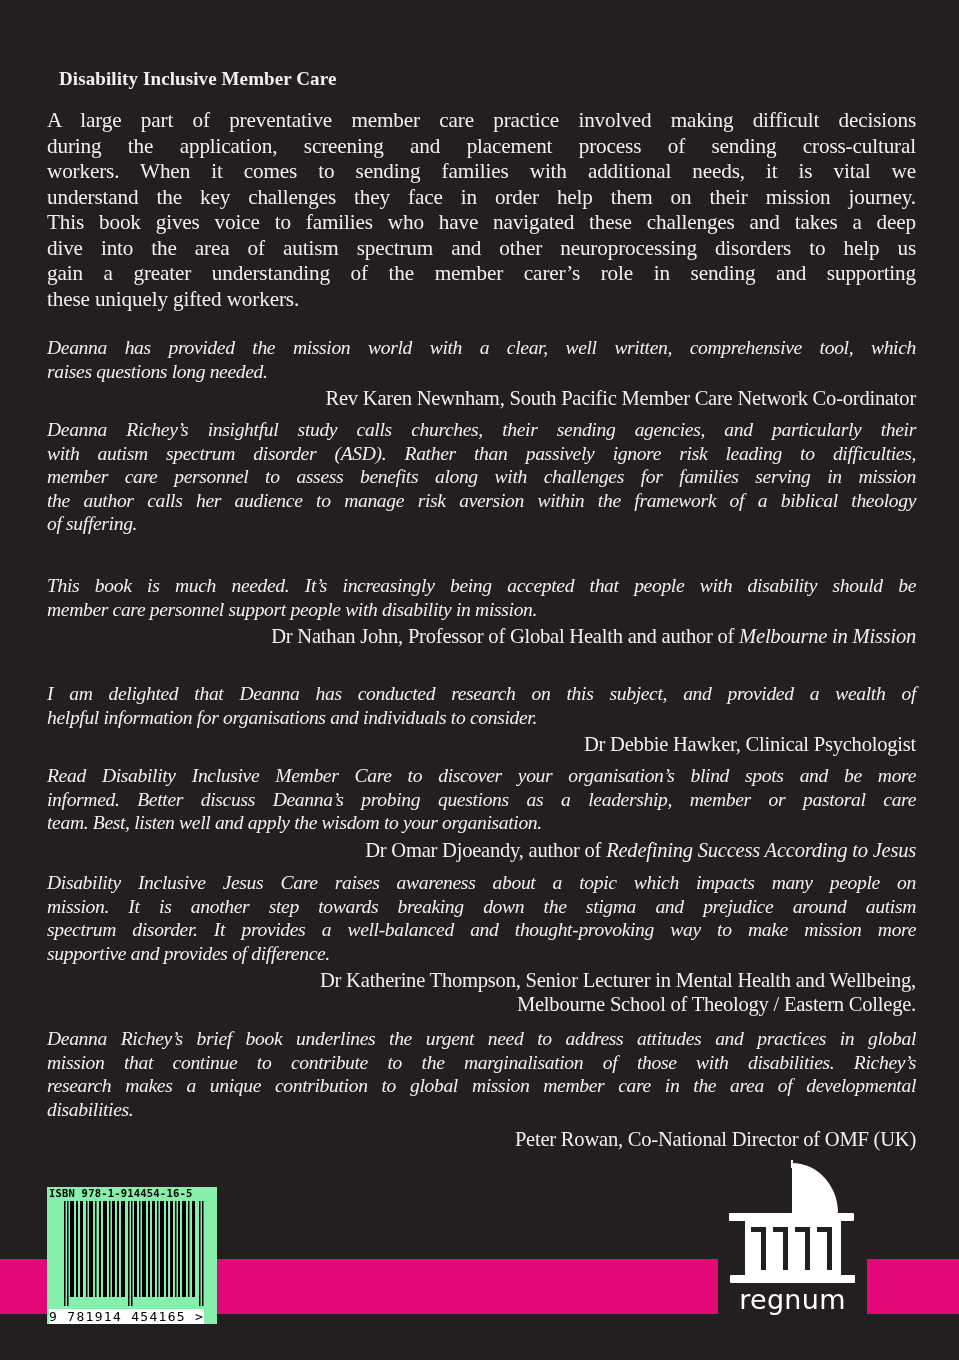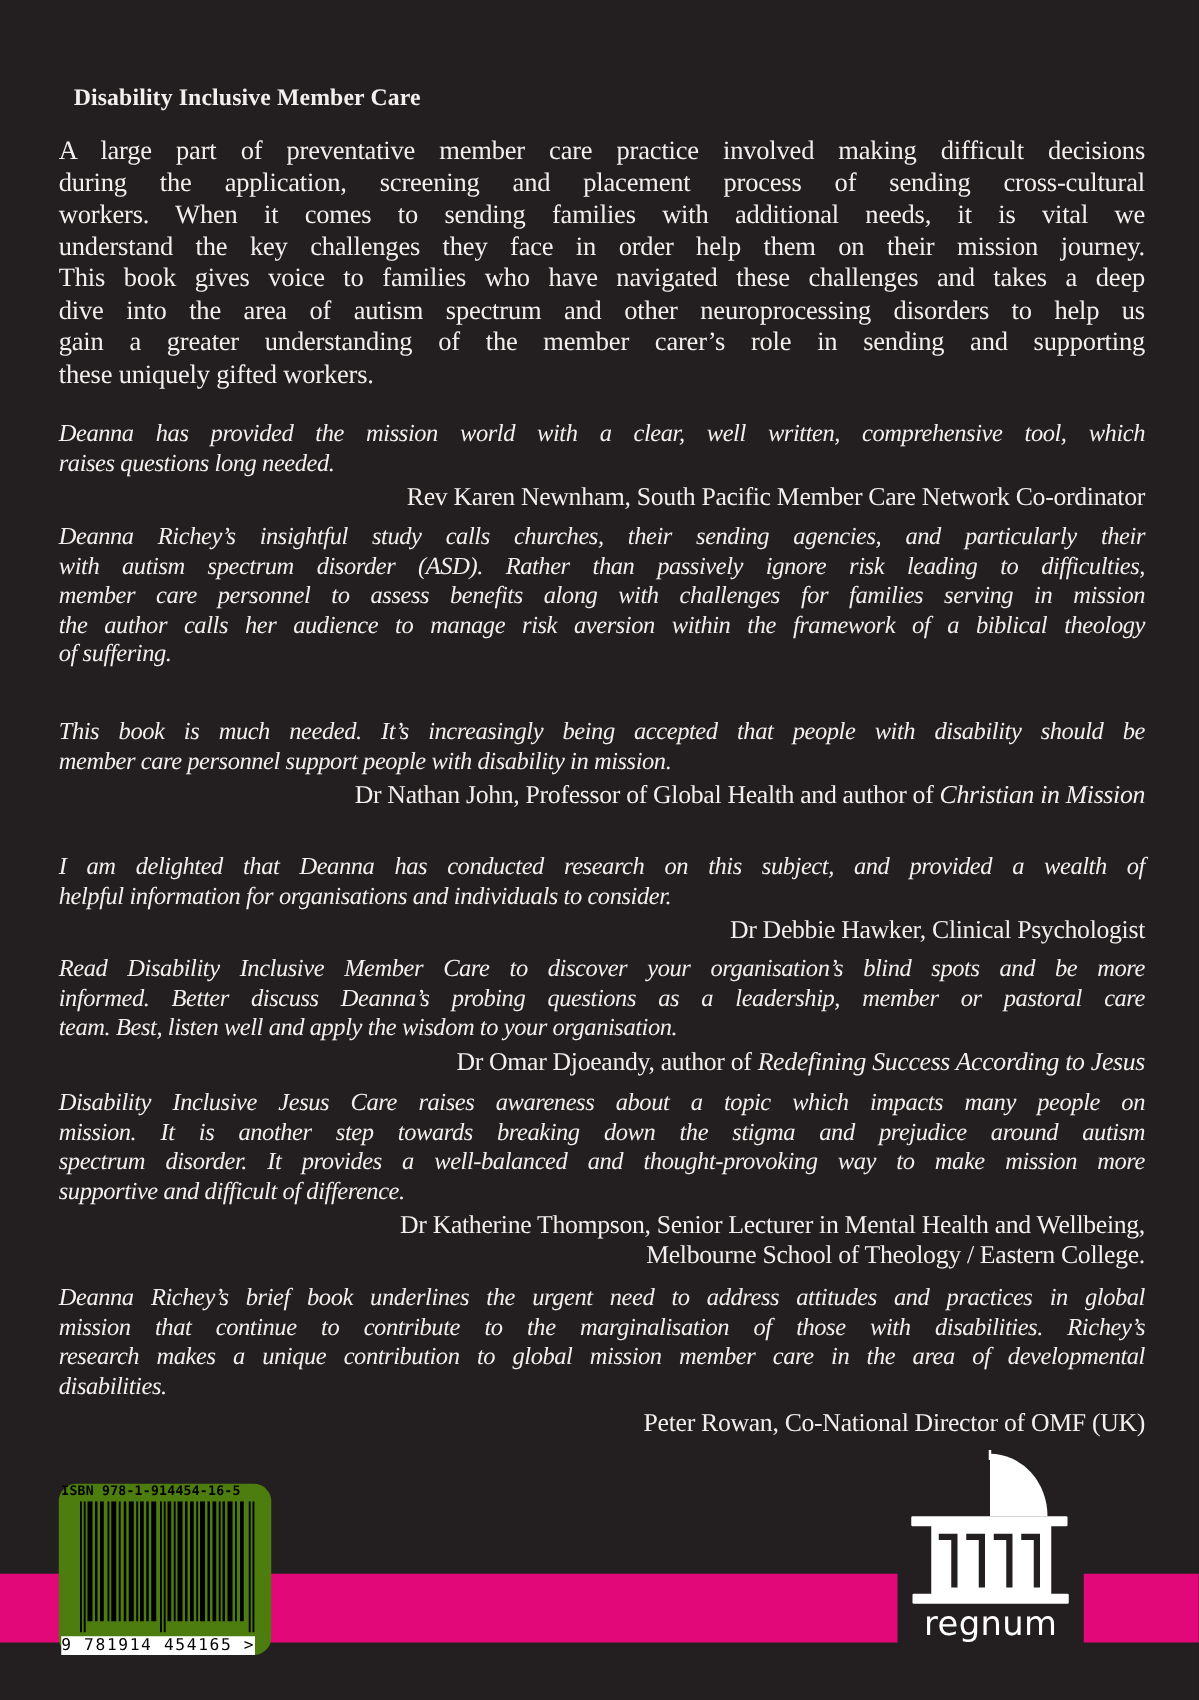--- a/index.html
+++ b/index.html
@@ -24,22 +24,21 @@
   .blurb .ln.last { text-align-last: left; }
   .endorse { position: absolute; left: 47px; width: 869px; }
   .quote { font-style: italic; font-size: 19.6px; line-height: 23.6px; letter-spacing: -0.35px; }
   .quote .ln { display: block; text-align: justify; text-align-last: justify; white-space: nowrap; }
   .quote .ln.last { text-align-last: left; }
   .attr { font-size: 20.6px; line-height: 24px; text-align: right; white-space: nowrap; letter-spacing: -0.25px; margin-top: 3px; }
   .attr i { font-style: italic; }
   .pink { position: absolute; top: 1259px; height: 55px; background: #e2087a; }
   .barcode {
     position: absolute; left: 47px; top: 1187px; width: 170px; height: 137px;
-    background: #4d7c0f;
-    border-radius: 14px;
+    background: #86efac;
   }
   .isbn-top {
     position: absolute; left: 2px; top: 0px; font-family: "DejaVu Sans Mono", monospace;
     font-weight: bold; font-size: 10.5px; color: #000; letter-spacing: 0.2px; white-space: nowrap;
   }
   .bars { position: absolute; left: 17px; top: 14px; width: 140px; height: 105px; }
   .isbn-bottom {
     position: absolute; left: 2px; bottom: 0px; font-family: "DejaVu Sans Mono", monospace;
     font-size: 13px; color: #000; white-space: nowrap; letter-spacing: 1.3px; background: #fff;
   }
@@ -84,21 +83,21 @@
       <span class="ln">the author calls her audience to manage risk aversion within the framework of a biblical theology</span>
       <span class="ln last">of suffering.</span>
     </div>
   </div>
 
   <div class="endorse" style="top:574px;">
     <div class="quote">
       <span class="ln">This book is much needed. It’s increasingly being accepted that people with disability should be</span>
       <span class="ln last">member care personnel support people with disability in mission.</span>
     </div>
-    <div class="attr"><span>Dr Nathan John, Professor of Global Health and author of </span><i>Christian in Mission</i></div>
+    <div class="attr"><span>Dr Nathan John, Professor of Global Health and author of </span><i>Melbourne in Mission</i></div>
   </div>
 
   <div class="endorse" style="top:682px;">
     <div class="quote">
       <span class="ln">I am delighted that Deanna has conducted research on this subject, and provided a wealth of</span>
       <span class="ln last">helpful information for organisations and individuals to consider.</span>
     </div>
     <div class="attr">Dr Debbie Hawker, Clinical Psychologist</div>
   </div>
 
@@ -109,21 +108,21 @@
       <span class="ln last">team. Best, listen well and apply the wisdom to your organisation.</span>
     </div>
     <div class="attr"><span>Dr Omar Djoeandy, author of </span><i>Redefining Success According to Jesus</i></div>
   </div>
 
   <div class="endorse" style="top:871px;">
     <div class="quote">
       <span class="ln">Disability Inclusive Jesus Care raises awareness about a topic which impacts many people on</span>
       <span class="ln">mission. It is another step towards breaking down the stigma and prejudice around autism</span>
       <span class="ln">spectrum disorder. It provides a well-balanced and thought-provoking way to make mission more</span>
-      <span class="ln last">supportive and difficult of difference.</span>
+      <span class="ln last">supportive and provides of difference.</span>
     </div>
     <div class="attr">Dr Katherine Thompson, Senior Lecturer in Mental Health and Wellbeing,</div>
     <div class="attr" style="margin-top:0;">Melbourne School of Theology / Eastern College.</div>
   </div>
 
   <div class="endorse" style="top:1027px;">
     <div class="quote">
       <span class="ln">Deanna Richey’s brief book underlines the urgent need to address attitudes and practices in global</span>
       <span class="ln">mission that continue to contribute to the marginalisation of those with disabilities. Richey’s</span>
       <span class="ln">research makes a unique contribution to global mission member care in the area of developmental</span>

